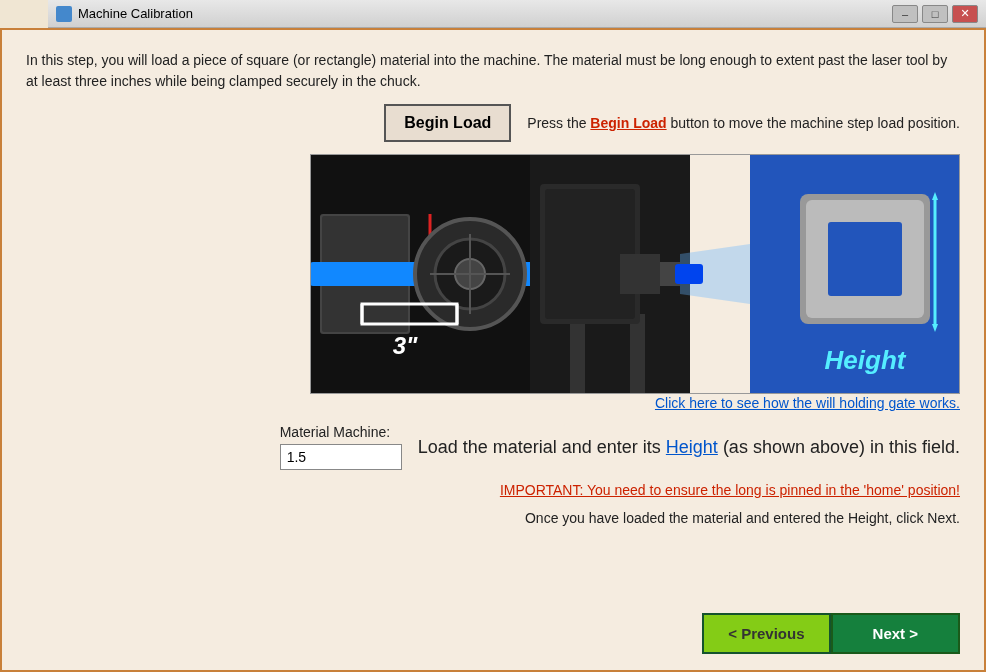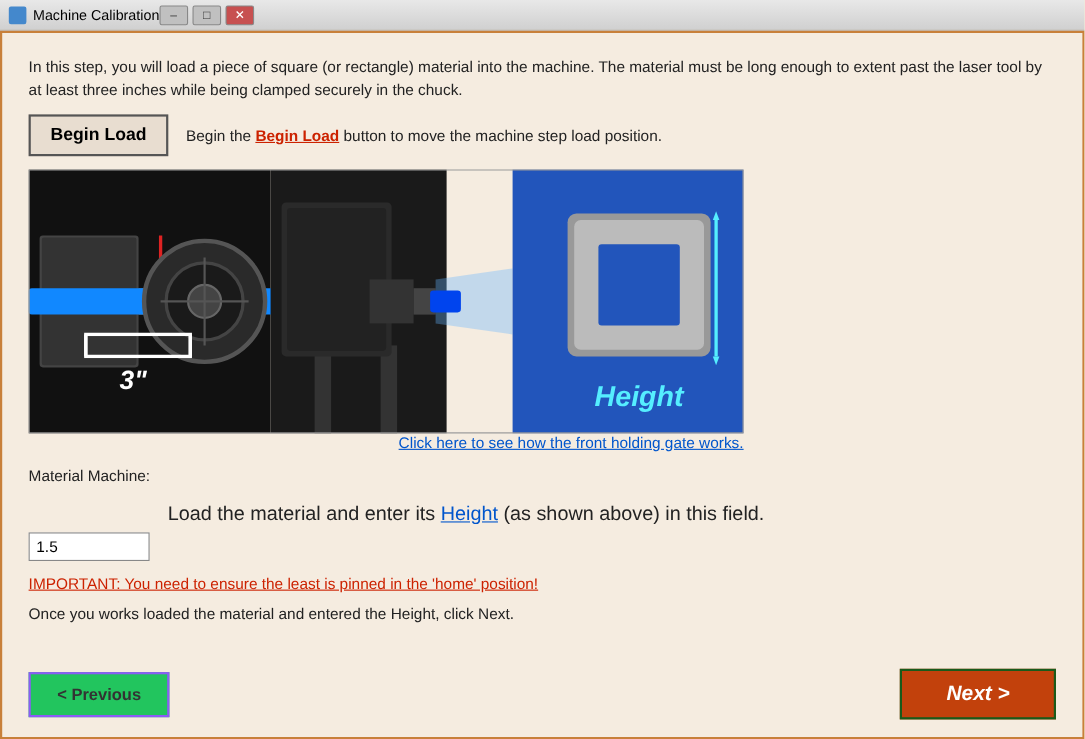--- a/index.html
+++ b/index.html
@@ -9,23 +9,25 @@
       width: 986px;
       height: 672px;
       overflow: hidden;
       position: relative;
     }
     .title-bar {
       background: linear-gradient(to bottom, #e8e8e8, #d0d0d0);
       height: 28px;
       display: flex;
       align-items: center;
+      justify-content: space-between;
       padding: 0 8px;
       border-bottom: 1px solid #aaa;
       user-select: none;
+      margin-left: 48px;
     }
     .title-bar-left {
       display: flex;
       align-items: center;
       gap: 6px;
       font-size: 13px;
       font-weight: normal;
     }
     .title-icon {
       width: 16px;
@@ -56,20 +58,21 @@
     .title-bar-btn.close { background: #c75050; color: white; }
     .main-content {
       background: #f5ece0;
       padding: 20px 24px 16px 24px;
       height: calc(672px - 28px);
       display: flex;
       flex-direction: column;
       gap: 12px;
       border: 2px solid #c8803a;
       margin: 0;
+      align-items: flex-end;
     }
     .intro-text {
       font-size: 14px;
       line-height: 1.5;
       color: #222;
     }
     .begin-load-row {
       display: flex;
       align-items: center;
       gap: 16px;
@@ -108,22 +111,21 @@
     .material-height-label {
       font-size: 14px;
       color: #222;
       white-space: nowrap;
     }
     .height-input {
       border: 1px solid #888;
       padding: 4px 6px;
       font-size: 14px;
       background: white;
-      width: 110px;
-      margin-top: 40px;
+      width: 122px;
     }
     .material-height-instruction {
       font-size: 18px;
       color: #222;
     }
     .height-link {
       color: #0055cc;
       text-decoration: underline;
     }
     .important-text {
@@ -136,37 +138,36 @@
       color: #222;
     }
     .bottom-nav {
       display: flex;
       justify-content: space-between;
       align-items: center;
       margin-top: auto;
       padding-top: 4px;
     }
     .prev-btn {
-      background: #22c55e;
-      border: 2px solid #8b5cf6;
+      background: #84cc16;
+      border: 2px solid #14532d;
       padding: 10px 24px;
       font-size: 15px;
       font-weight: bold;
       cursor: pointer;
       color: #333;
     }
     .next-btn {
-      background: #c2410c;
+      background: #15803d;
       border: 2px solid #1a5a1a;
       padding: 10px 40px;
-      font-size: 19px;
+      font-size: 15px;
       font-weight: bold;
       cursor: pointer;
       color: white;
-      font-style: italic;
     }
     
     .illustration-svg {
       width: 650px;
       height: 240px;
       display: block;
     }
   </style>
 </head>
 <body>
@@ -183,21 +184,21 @@
   </div>
 </div>
 
 <div class="main-content">
 
   <p class="intro-text">In this step, you will load a piece of square (or rectangle) material into the machine. The material must be long enough to extent past the laser tool by at least three inches while being clamped securely in the chuck.</p>
 
   <div class="begin-load-row">
     <button class="begin-load-btn">Begin Load</button>
     <span class="begin-load-instruction">
-      <span>Begin the </span><span class="begin-load-link">Begin Load</span><span> button to move the machine step load position.</span>
+      <span>Press the </span><span class="begin-load-link">Begin Load</span><span> button to move the machine step load position.</span>
     </span>
   </div>
 
   <div>
     <svg class="illustration-svg" viewBox="0 0 650 240" xmlns="http://www.w3.org/2000/svg">
 
       <rect x="0" y="0" width="220" height="240" fill="#111"></rect>
 
       <rect x="10" y="60" width="90" height="120" fill="#444" rx="3"></rect>
       <rect x="12" y="62" width="86" height="116" fill="#333" rx="2"></rect>
@@ -248,36 +249,36 @@
       <line x1="625" y1="46" x2="625" y2="170" stroke="#55eeff" stroke-width="3"></line>
       <polygon points="622,46 628,46 625,38" fill="#55eeff"></polygon>
       <polygon points="622,170 628,170 625,178" fill="#55eeff"></polygon>
 
       <text x="555" y="215" fill="#55eeff" font-size="26" font-style="italic" font-weight="bold" text-anchor="middle" font-family="Arial">Height</text>
 
       <rect x="0" y="0" width="650" height="240" fill="none" stroke="#999" stroke-width="2"></rect>
     </svg>
 
     <div style="width:650px; text-align:right;">
-      <a class="holding-gate-link">Click here to see how the front holding gate works.</a>
+      <a class="holding-gate-link">Click here to see how the will holding gate works.</a>
     </div>
   </div>
 
   <div class="material-height-row">
     <div style="display:flex; flex-direction:column; gap:4px;">
       <span class="material-height-label">Material Machine:</span>
       <input class="height-input" type="text" value="1.5" style="">
     </div>
     <span class="material-height-instruction">
       <span>Load the material and enter its </span><a class="height-link">Height</a><span> (as shown above) in this field.</span>
     </span>
   </div>
 
-  <p class="important-text">IMPORTANT: You need to ensure the least is pinned in the 'home' position!</p>
-
-  <p class="once-loaded-text">Once you works loaded the material and entered the Height, click Next.</p>
+  <p class="important-text">IMPORTANT: You need to ensure the long is pinned in the 'home' position!</p>
+
+  <p class="once-loaded-text">Once you have loaded the material and entered the Height, click Next.</p>
 
   <div class="bottom-nav">
     <button class="prev-btn">&lt; Previous</button>
     <button class="next-btn">Next &gt;</button>
   </div>
 
 </div>
 
 </body></html>

